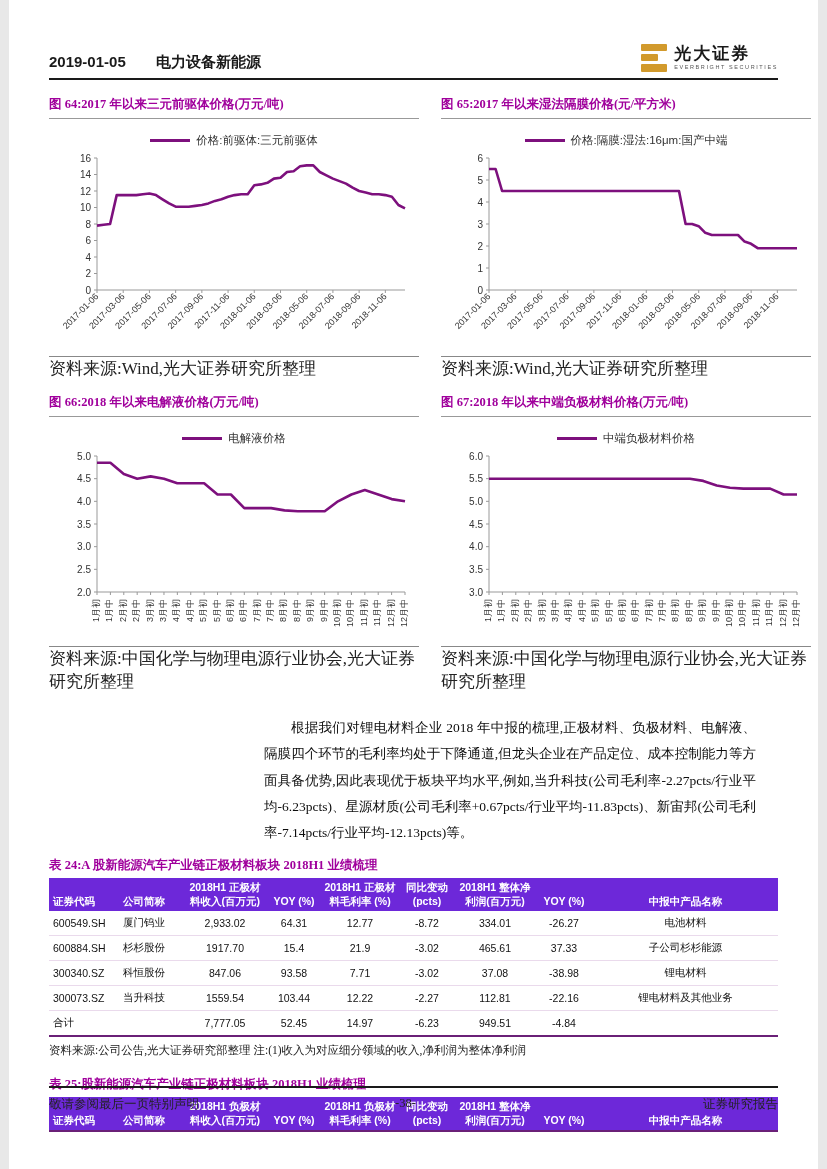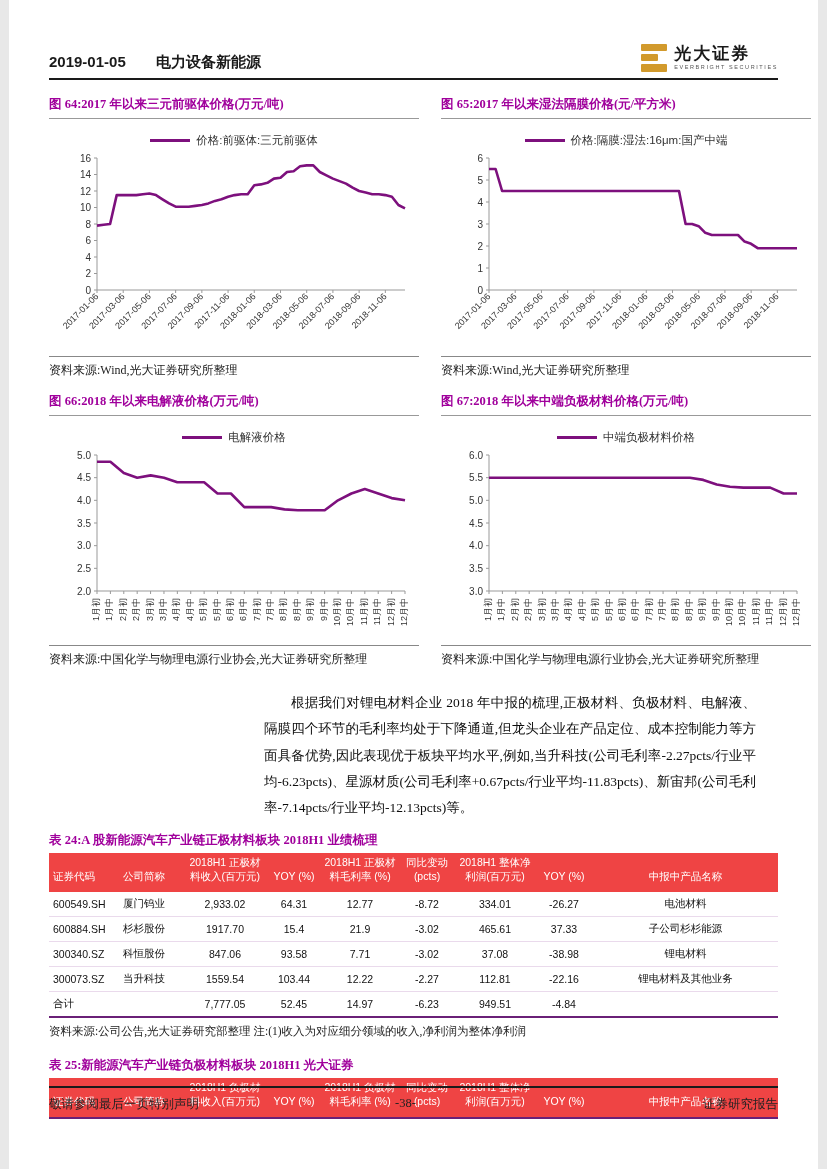--- a/index.html
+++ b/index.html
@@ -20,29 +20,29 @@
   .brand-cn{font-size:17px;font-weight:bold;letter-spacing:2px;color:#1a1a1a;}
   .brand-en{font-size:5.5px;letter-spacing:1.6px;color:#555;margin-top:3px;font-family:"Liberation Sans",sans-serif;}
   .hdr-rule{border-bottom:2px solid #1a1a1a;margin-top:6px;}
   
   .fig-grid{display:grid;grid-template-columns:1fr 1fr;column-gap:22px;row-gap:10px;margin-top:12px;}
   .fig-title{font-size:12.5px;font-weight:bold;color:#A0009C;margin:0;padding:4px 0 5px 0;border-bottom:1px solid #999;}
   .legend{display:flex;justify-content:center;align-items:center;gap:6px;margin:14px 0 2px 0;
           font-family:"Liberation Sans","DejaVu Sans",sans-serif;font-size:11.5px;color:#333;}
   .swatch{display:inline-block;width:40px;height:3px;background:#7D107D;}
   svg.chart{display:block;margin-left:8px;font-family:"Liberation Sans","DejaVu Sans",sans-serif;}
-  .fig-source{border-top:1px solid #888;margin-top:2px;padding-top:5px;font-size:12px;color:#222;}
+  .fig-source{border-top:1px solid #888;margin-top:2px;font-size:17px;color:#222;}
   
   .body-par{width:492px;margin:22px 0 10px 215px;text-indent:2em;text-align:justify;
             font-size:13.5px;line-height:1.95;color:#0d0d0d;}
   
   .tbl-title{font-size:12.5px;font-weight:bold;color:#A0009C;margin:10px 0 4px 0;}
   table.perf{width:100%;border-collapse:collapse;font-family:"Liberation Sans","DejaVu Sans",sans-serif;
              font-size:10.5px;border-bottom:2px solid #6A2077;}
-  table.perf thead th{background:#ef4444;color:#fff;font-weight:normal;padding:2px 2px 9px 2px;
+  table.perf thead th{background:#6d28d9;color:#fff;font-weight:bold;padding:2px 2px 3px 2px;
              text-align:center;vertical-align:bottom;line-height:1.35;}
   table.perf thead th:nth-child(1),table.perf thead th:nth-child(2){text-align:left;padding-left:4px;}
   table.perf td{padding:5px 2px;text-align:center;border-bottom:1px solid #EADAEC;color:#111;}
   table.perf td:nth-child(1),table.perf td:nth-child(2){text-align:left;padding-left:4px;}
   table.perf td:nth-child(9){font-family:"Liberation Serif",serif;}
   table.perf tr:last-child td{border-bottom:none;}
   table.perf col.c1{width:70px}table.perf col.c2{width:64px}table.perf col.c3{width:84px}
   table.perf col.c4{width:54px}table.perf col.c5{width:78px}table.perf col.c6{width:56px}
   table.perf col.c7{width:80px}table.perf col.c8{width:58px}
   .tbl-note{font-size:11.5px;color:#222;margin:6px 0 18px 0;}
@@ -449,21 +449,21 @@
           <td>14.97</td>
           <td>-6.23</td>
           <td>949.51</td>
           <td>-4.84</td>
           <td></td>
         </tr>
       </tbody>
     </table>
   <div class="tbl-note">资料来源:公司公告,光大证券研究部整理  注:(1)收入为对应细分领域的收入,净利润为整体净利润</div>
 
-  <h4 class="tbl-title">表 25:新能源汽车产业链负极材料板块 2018H1 光大证券</h4>
+  <h4 class="tbl-title">表 25:股新能源汽车产业链正极材料板块 2018H1 业绩梳理</h4>
   <table class="perf" id="t25">
     <colgroup>
       <col class="c1">
         <col class="c2">
         <col class="c3">
         <col class="c4">
         <col class="c5">
       <col class="c6">
         <col class="c7">
         <col class="c8">

